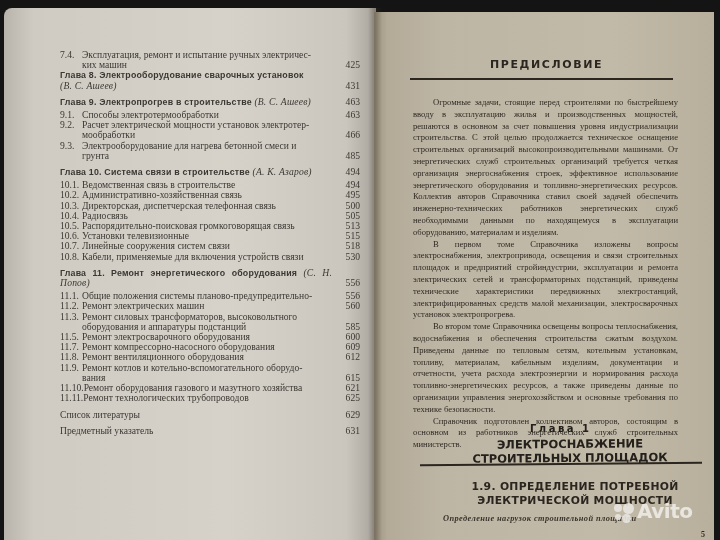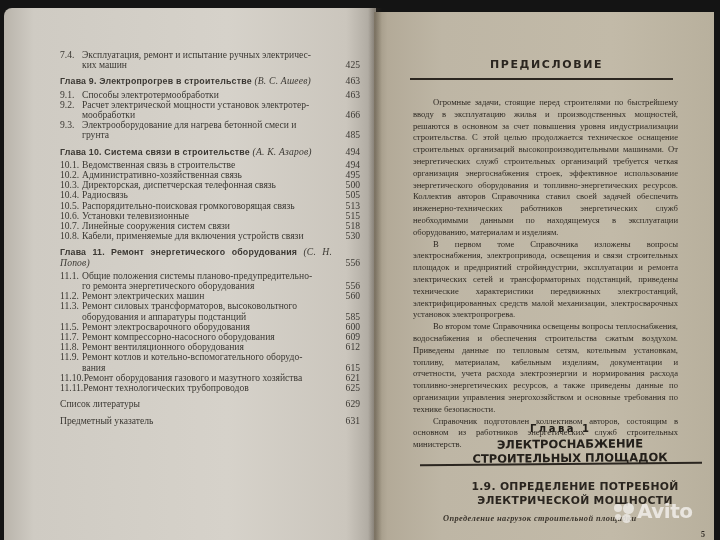--- a/index.html
+++ b/index.html
@@ -64,20 +64,24 @@
 <div class="page-left"></div>
 <div class="page-right"></div>
 <div class="spine"></div>
 
 <div class="toc">
 
   <div class="toc-row">
     <div class="txt"><span class="num">7.4.</span><span>Эксплуатация, ремонт и испытание ручных электричес-</span><br><span class="cont">ких машин</span></div>
     <div class="pg">425</div>
   </div>
+  <div class="toc-row chapter">
+    <div class="txt"><span>Глава 8. Электрооборудование сварочных установок</span><br><span class="author">(В. С. Ашеев)</span></div>
+    <div class="pg">431</div>
+  </div>
   <div class="gap"></div>
 
   <div class="toc-row chapter">
     <div class="txt"><span>Глава 9. Электропрогрев в строительстве</span> <span class="author">(В. С. Ашеев)</span></div>
     <div class="pg">463</div>
   </div>
   <div class="gap-s"></div>
   <div class="toc-row">
     <div class="txt"><span class="num">9.1.</span><span>Способы электротермообработки</span></div>
     <div class="pg">463</div>
@@ -130,21 +134,21 @@
       <div class="pg">530</div>
     </div>
   <div class="gap"></div>
 
   <div class="toc-row chapter">
     <div class="txt"><span>Глава 11. Ремонт энергетического оборудования</span> <span class="author">(С. Н. Попов)</span></div>
     <div class="pg">556</div>
   </div>
   <div class="gap-s"></div>
   <div class="toc-row">
-      <div class="txt"><span class="num">11.1.</span><span>Общие положения системы планово-предупредительно-</span><br><span class="cont">го ремонта энергетического оборудования</span></div>
+      <div class="txt"><span class="num">11.1.</span><span>Общие положения системы планово-предупредительно-</span><br></div>
       <div class="pg">556</div>
     </div>
   <div class="toc-row">
       <div class="txt"><span class="num">11.2.</span><span>Ремонт электрических машин</span></div>
       <div class="pg">560</div>
     </div>
   <div class="toc-row">
       <div class="txt"><span class="num">11.3.</span><span>Ремонт силовых трансформаторов, высоковольтного</span><br><span class="cont">оборудования и аппаратуры подстанций</span></div>
       <div class="pg">585</div>
     </div>

